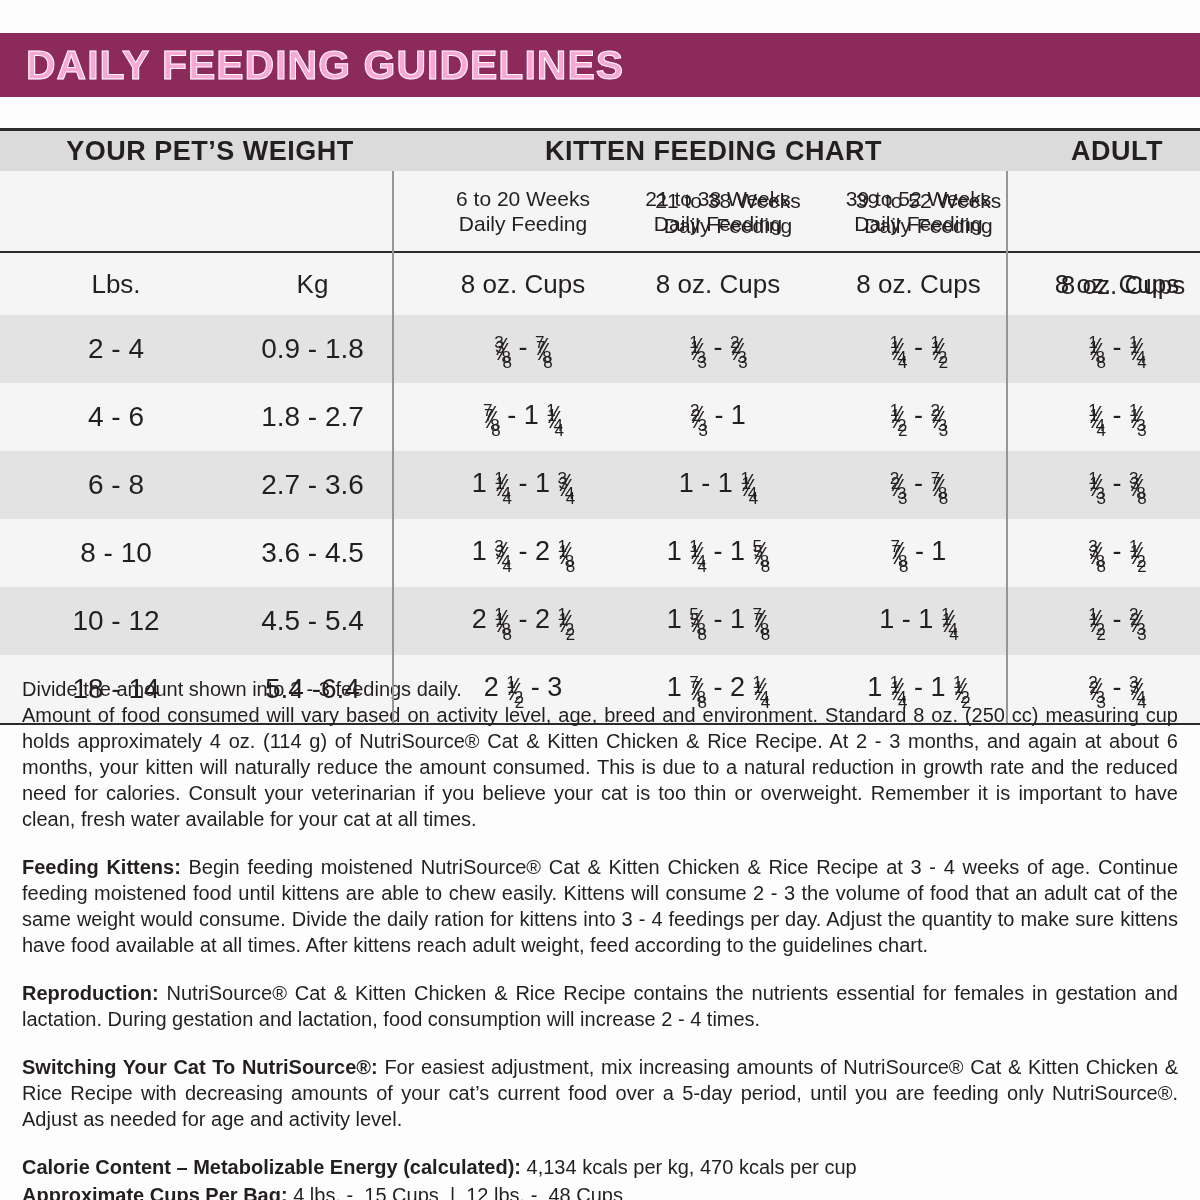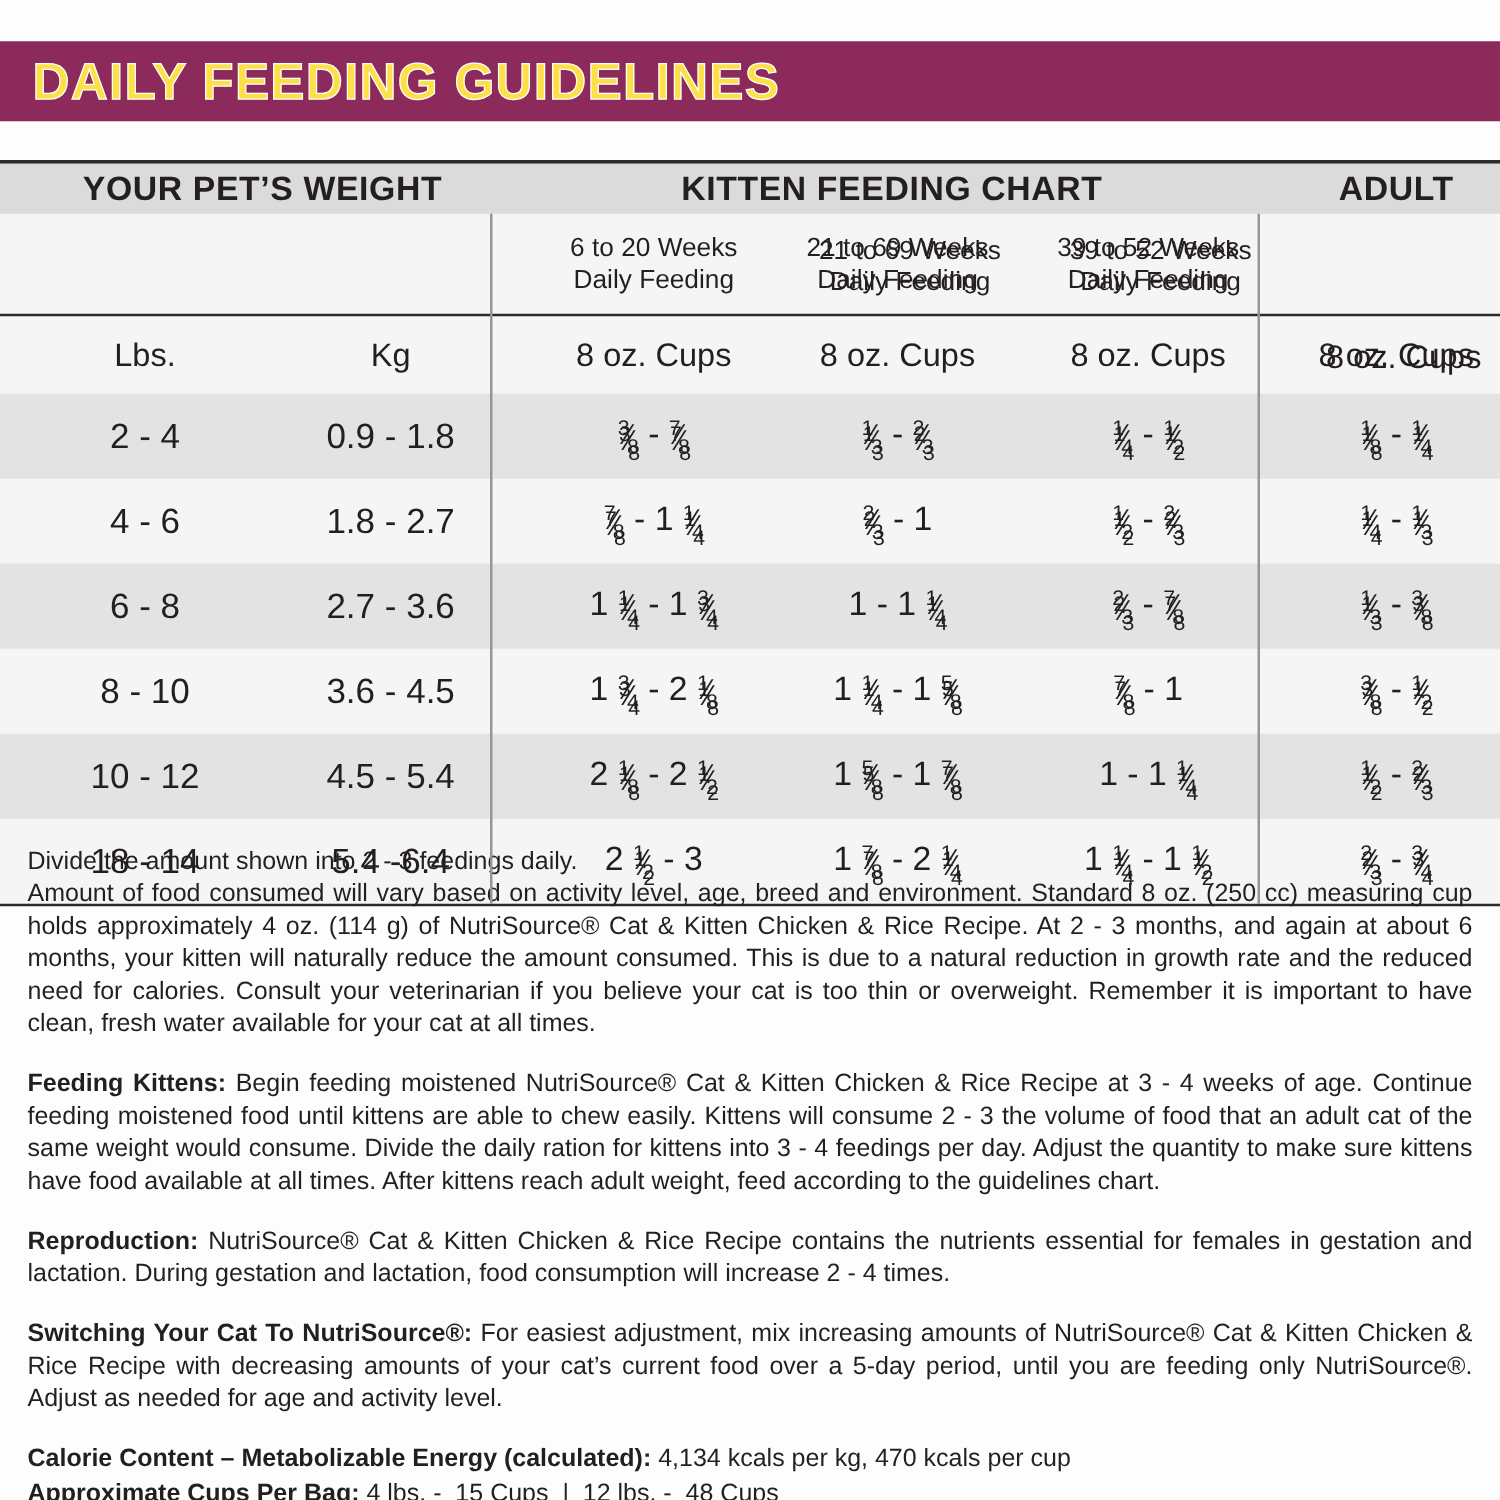--- a/index.html
+++ b/index.html
@@ -1,19 +1,19 @@
 <!DOCTYPE html>
 <html><head>
 <meta charset="utf-8">
 <style>
   html,body{margin:0;padding:0;width:1200px;height:1200px;overflow:hidden;background:#fdfdfd;
     font-family:"Liberation Sans","DejaVu Sans",sans-serif;color:#231f20;}
   .topbar{position:absolute;top:33px;left:0;width:1200px;height:64px;background:#8b2a5b;
     display:flex;align-items:center;box-sizing:border-box;padding-left:26px;}
-  .topbar h1{margin:0;color:#fde047;font-size:41px;font-weight:bold;letter-spacing:1px;
+  .topbar h1{margin:0;color:#f9a8d4;font-size:41px;font-weight:bold;letter-spacing:1px;
     -webkit-text-stroke:1px #ffffff;}
 
   
   .ftable{position:absolute;top:128px;left:0;width:1200px;background:#f6f5f5;
     border-top:3px solid #2d2a2b;border-bottom:2px solid #2d2a2b;box-sizing:border-box;}
   .vline{position:absolute;top:40px;bottom:0;width:2px;background:#979595;z-index:3;}
   .vline-1{left:392px;}
   .vline-2{left:1006px;}
 
   .ghead{display:grid;grid-template-columns:393px 614px 193px;height:40px;background:#dcdbdb;
@@ -64,21 +64,21 @@
   </div>
 
   <div class="trow weekrow">
     <div class="cell c1"></div>
     <div class="cell c2"></div>
     <div class="cell c3 wk">
       <span>6 to 20 Weeks</span>
       <span>Daily Feeding</span>
     </div>
     <div class="cell c4 wk ghost">
-      <span>21 to 69 Weeks</span>
+      <span>21 to 38 Weeks</span>
       <span>Daily Feeding</span>
     </div>
     <div class="cell wk ghost">
       <span>39 to 52 Weeks</span>
       <span>Daily Feeding</span>
     </div>
     <div class="cell"></div>
   </div>
 
   <div class="trow unitrow">

